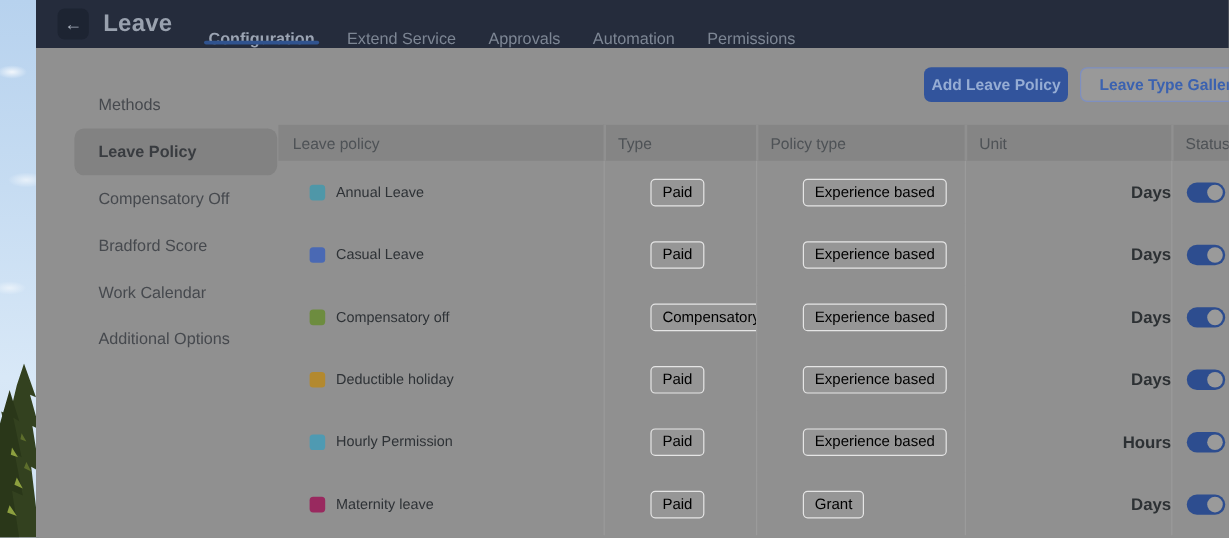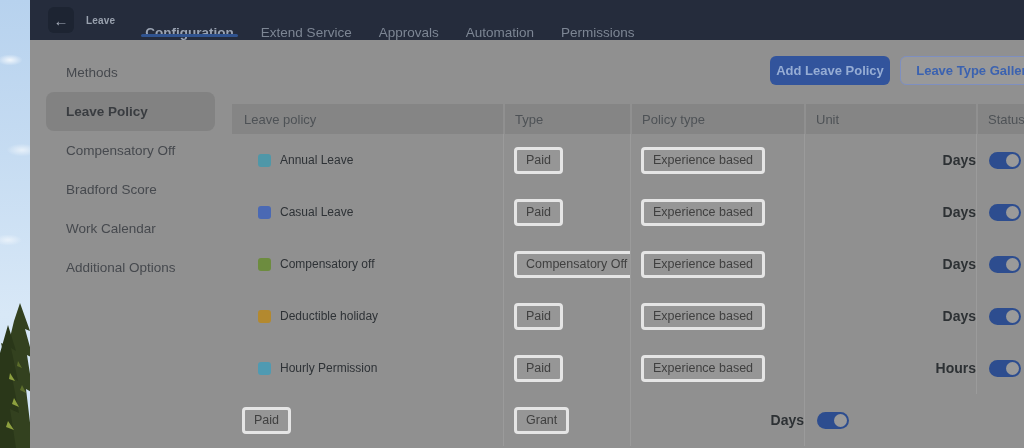--- a/index.html
+++ b/index.html
@@ -28,35 +28,35 @@
   
   .navbar{
     position:absolute;left:0;top:0;right:0;height:40px;
     background:#252c3c;display:flex;align-items:center;
   }
   .back-btn{
     width:26px;height:26px;margin-left:18px;border-radius:6px;
     background:#1d2432;display:flex;align-items:center;justify-content:center;
     color:#a7aebb;font-size:15px;cursor:pointer;flex:0 0 auto;
   }
-  .nav-title{color:#99a1ae;font-size:10px;font-weight:700;margin:0 30px 0 12px;letter-spacing:.2px;}
+  .nav-title{color:#99a1ae;font-size:20px;font-weight:700;margin:0 30px 0 12px;letter-spacing:.2px;}
   .nav-tabs{display:flex;align-items:center;height:100%;gap:27px;}
   .nav-tab{
     position:relative;height:100%;display:flex;align-items:flex-end;
     color:#7d8694;font-size:13.5px;cursor:pointer;white-space:nowrap;
   }
   .nav-tab.active{color:#9ba4b3;font-weight:600;}
   .nav-tab.active::after{
     content:"";position:absolute;left:-4px;right:-4px;bottom:3px;height:3px;
     background:#30538f;border-radius:2px;
   }
   
   .content{position:absolute;left:0;top:40px;right:0;bottom:0;background:#909090;}
   
-  .sidebar{position:absolute;left:0;top:13px;width:200px;}
+  .sidebar{position:absolute;left:0;top:28px;width:200px;padding-left:16px;}
   .side-item{
     height:39px;display:flex;align-items:center;padding-left:36px;
     color:#46494e;font-size:13.5px;cursor:pointer;box-sizing:border-box;
   }
   .side-item.selected{
     background:#828282;border-radius:8px;margin:0 15px 0 16px;padding-left:20px;
     color:#393c40;font-weight:600;
   }
   
   .actions{position:absolute;top:16px;left:0;right:0;height:29px;}
@@ -86,22 +86,22 @@
   .row{display:grid;grid-template-columns:271px 127px 174px 172px 1fr;height:52px;}
   .cell{
     display:flex;align-items:center;box-sizing:border-box;overflow:hidden;white-space:nowrap;
   }
   .row .cell + .cell{border-left:1px solid rgba(255,255,255,.10);}
   .c-name{padding-left:26px;gap:9px;}
   .swatch{width:13px;height:13px;border-radius:3px;flex:0 0 auto;}
   .leave-name{color:#2e3236;font-size:12px;font-weight:500;}
   .c-type,.c-policy{padding-left:10px;}
   .chip{
-    background:#969696;border:3px solid #e5e5e5;border-radius:4px;
-    padding:3px 9px 4px;color:#404040;font-size:12.5px;
+    background:#969696;border:1px solid #e5e5e5;border-radius:4px;
+    padding:3px 9px 4px;color:#000000;font-size:12.5px;margin-left:28px;
   }
   .c-unit{padding-left:9px;color:#2d3134;font-size:14px;font-weight:700;justify-content:flex-end;}
   .c-status{padding-left:12px;}
   .toggle{
     width:32px;height:17px;border-radius:9px;background:#7a7a7a;position:relative;cursor:pointer;flex:0 0 auto;
   }
   .toggle.on{background:#2d4d8f;}
   .toggle .knob{
     position:absolute;top:2px;left:2px;width:13px;height:13px;border-radius:50%;background:#9a9a9a;
   }
@@ -276,20 +276,24 @@
     <div class="cell c-unit">
       <span class="unit-label">Hours</span>
     </div>
     <div class="cell c-status">
       <div class="toggle on">
                 <div class="knob"></div>
               </div>
     </div>
   </div>
           <div class="row">
+    <div class="cell c-name">
+      <span class="swatch" style="background: rgb(153, 41, 95);"></span>
+      <span class="leave-name">Maternity leave</span>
+    </div>
     <div class="cell c-type">
       <span class="chip">Paid</span>
     </div>
     <div class="cell c-policy">
       <span class="chip">Grant</span>
     </div>
     <div class="cell c-unit">
       <span class="unit-label">Days</span>
     </div>
     <div class="cell c-status">

